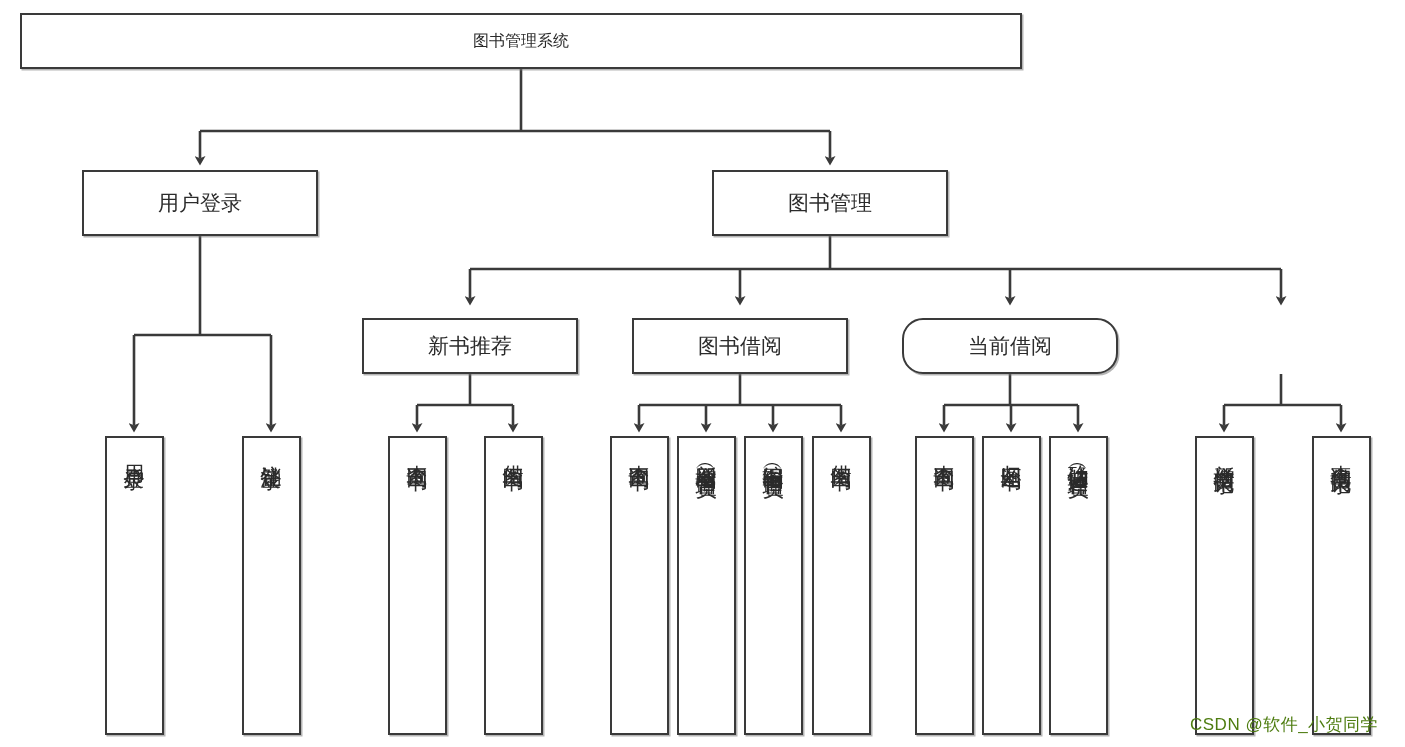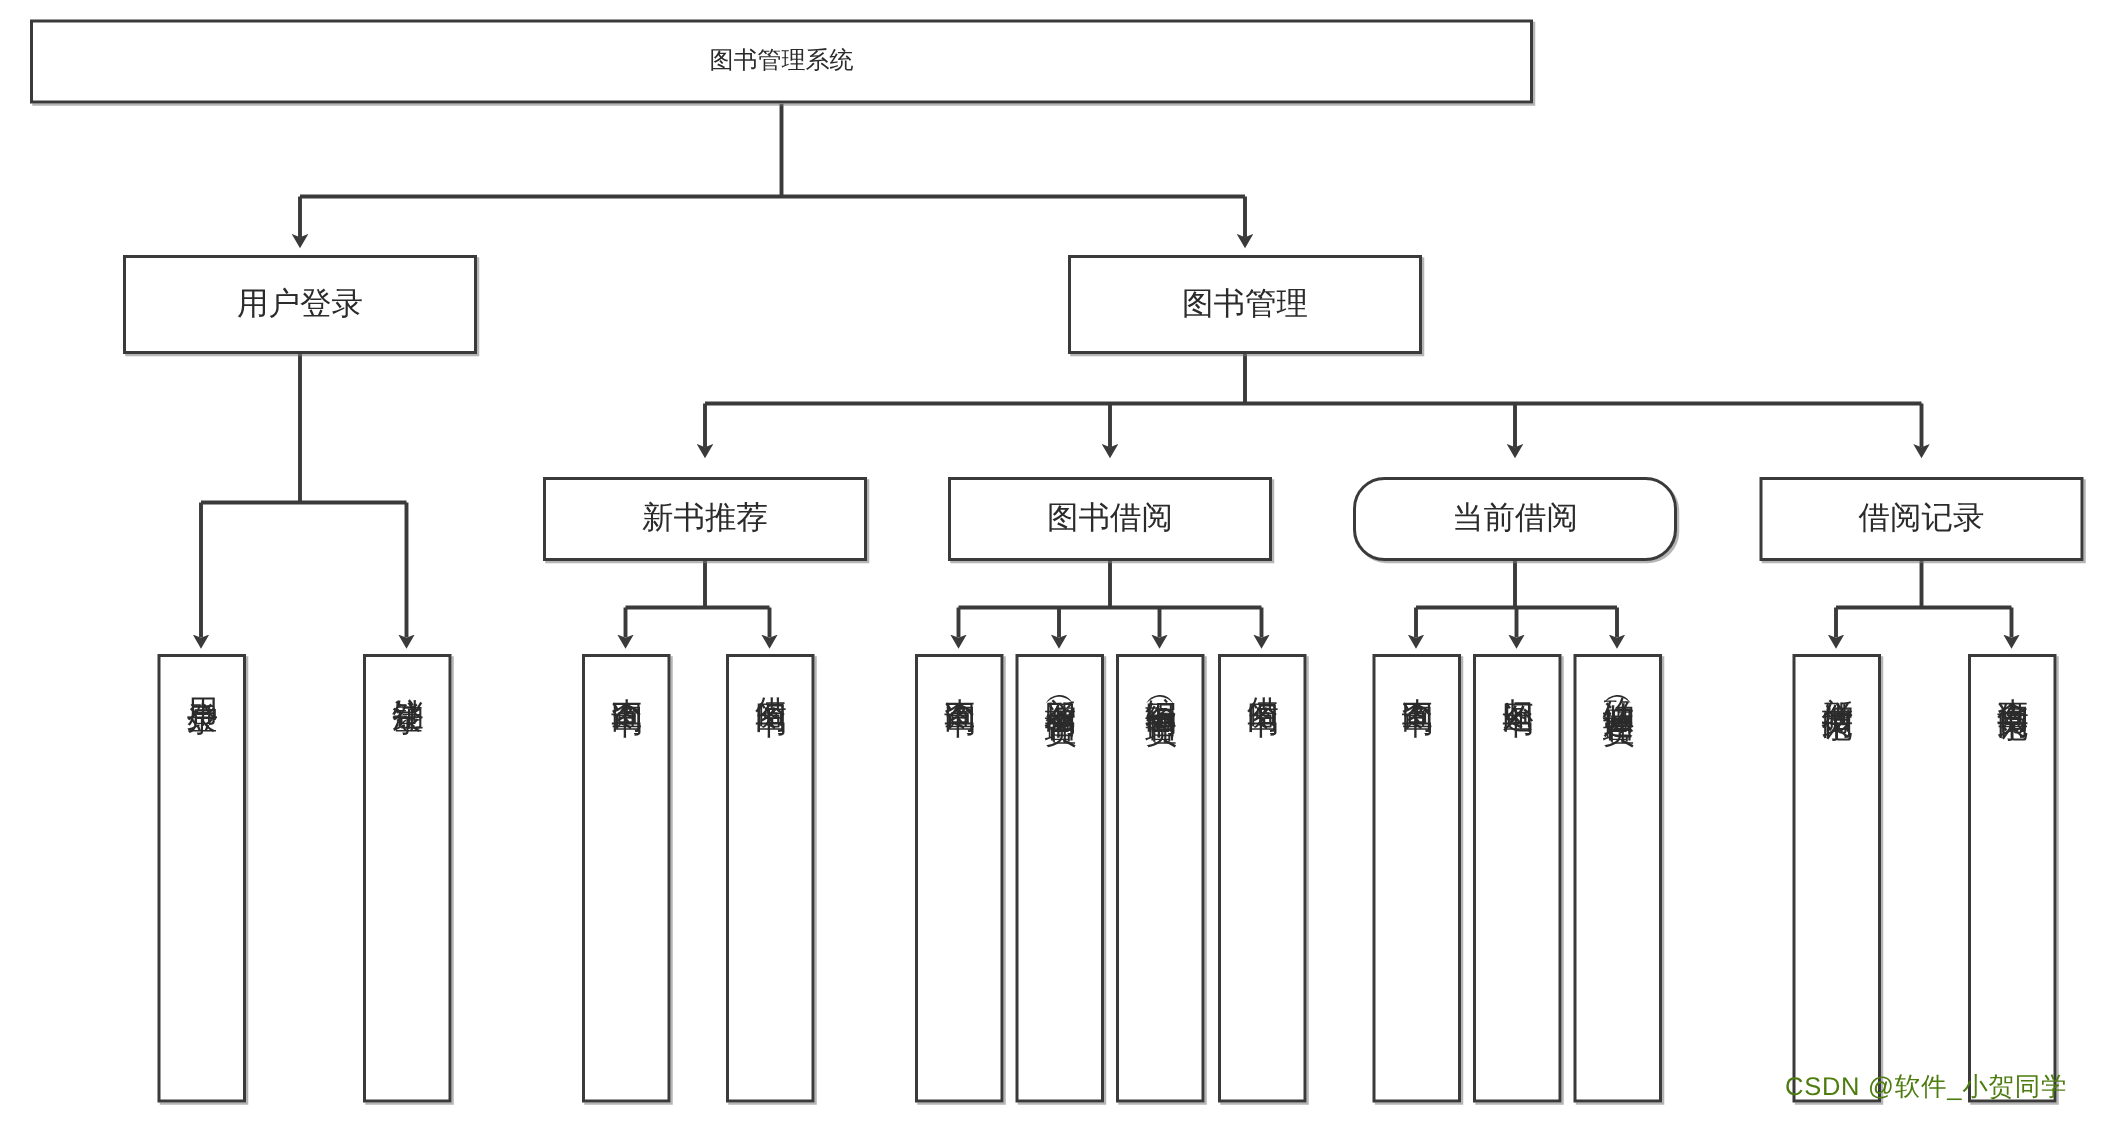--- a/index.html
+++ b/index.html
@@ -137,23 +137,20 @@
 
   <div class="node horiz" style="left:362px; top:318px; width:216px; height:56px;">
     <span class="lbl">新书推荐</span>
   </div>
   <div class="node horiz" style="left:632px; top:318px; width:216px; height:56px;">
     <span class="lbl">图书借阅</span>
   </div>
   <div class="node horiz" style="left:902px; top:318px; width:216px; height:56px;border-radius:21px;">
     <span class="lbl">当前借阅</span>
   </div>
-  <div class="node horiz" style="left:1173px; top:318px; width:216px; height:56px;">
-    <span class="lbl">借阅记录</span>
-  </div>
 
   <div class="node vert" style="left:105px; top:436px; width:59px; height:299px;">
     <span class="lbl">用户登录</span>
   </div>
   <div class="node vert" style="left:242px; top:436px; width:59px; height:299px;">
     <span class="lbl">注销登录</span>
   </div>
 
   <div class="node vert" style="left:388px; top:436px; width:59px; height:299px;">
     <span class="lbl">查询图书</span>

